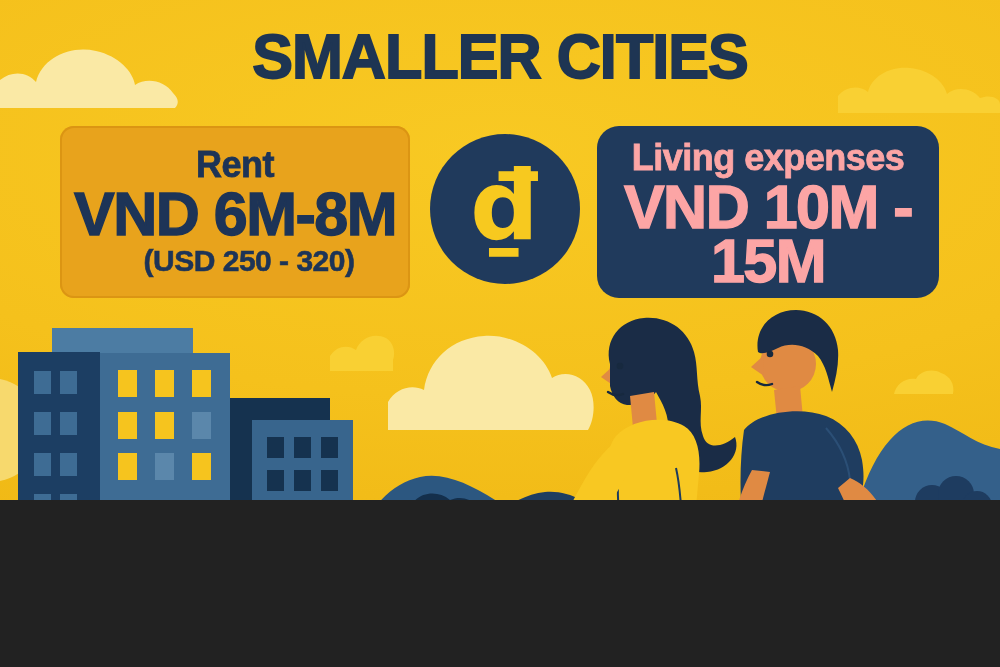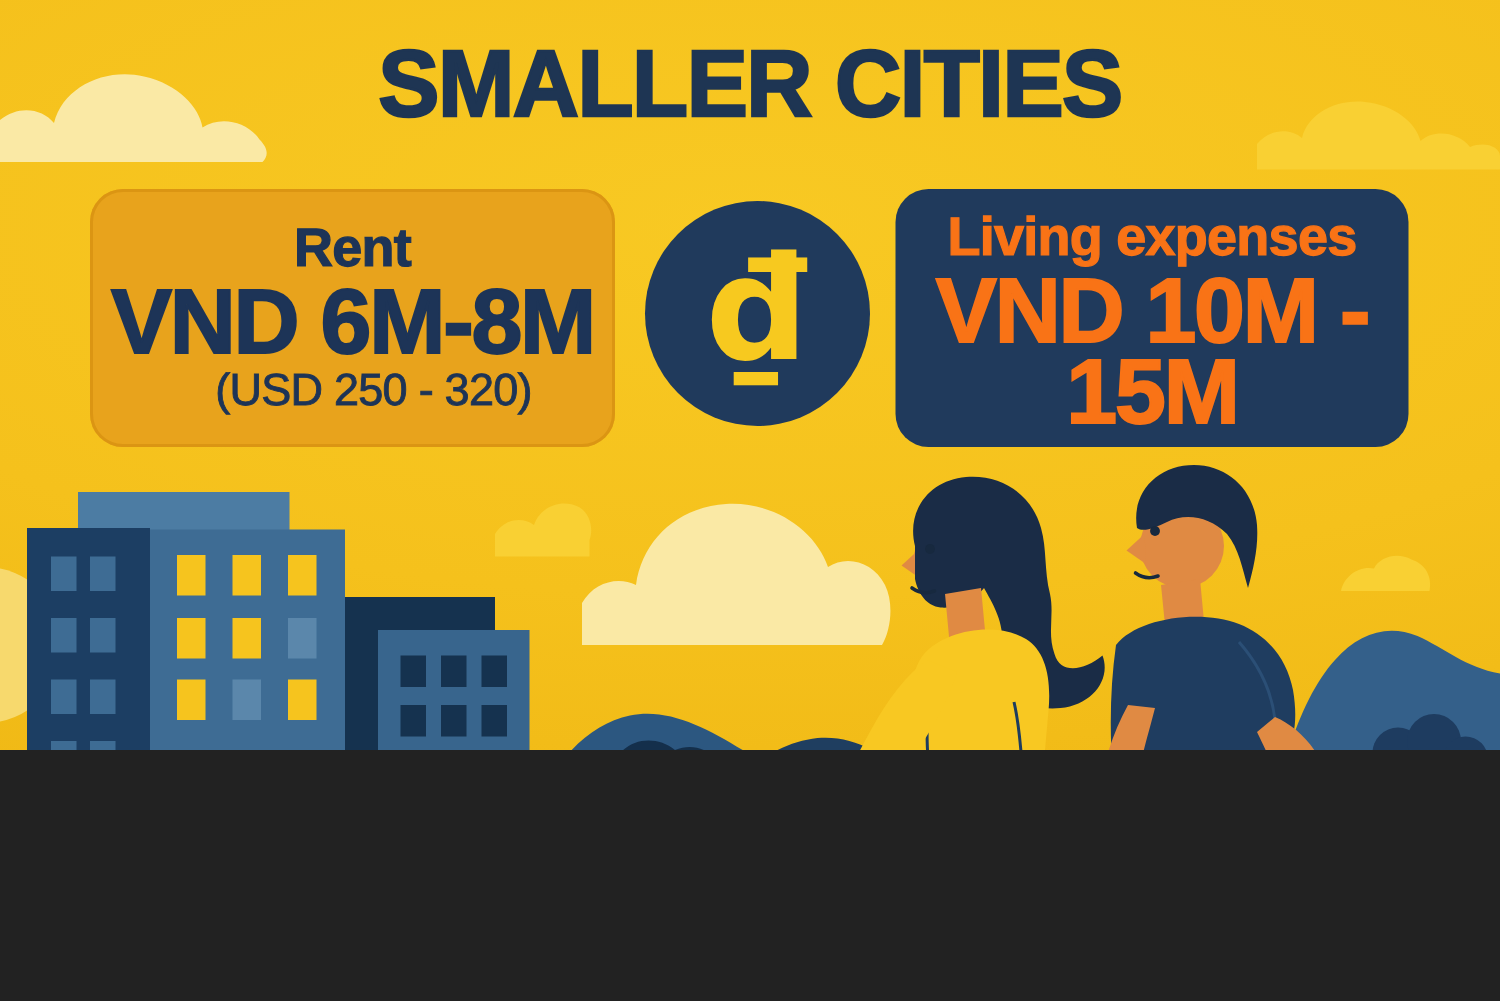--- a/index.html
+++ b/index.html
@@ -13,25 +13,25 @@
     position:absolute;top:20px;left:0;width:100%;text-align:center;
     font-size:63px;font-weight:bold;color:#1e3553;letter-spacing:-1px;
     -webkit-text-stroke:1.8px #1e3553;
     transform:scaleX(.97);
   }
   .card{
     position:absolute;top:126px;height:172px;border-radius:22px;
     display:flex;flex-direction:column;align-items:center;justify-content:center;
     text-align:center;
   }
-  .card-rent{left:60px;width:350px;background:#e8a31c;box-shadow:inset 0 0 0 2px #db9513;color:#1d3457;}
-  .card-living{left:597px;width:342px;background:#203a5c;color:#f97316;align-items:center;}
+  .card-rent{left:60px;width:350px;background:#e8a31c;box-shadow:inset 0 0 0 2px #db9513;color:#1d3457;border-radius:14px;}
+  .card-living{left:597px;width:342px;background:#203a5c;color:#fca5a5;align-items:center;}
   .card .label{font-size:36px;font-weight:bold;line-height:44px;letter-spacing:-.5px;-webkit-text-stroke:.8px currentColor;}
   .card .vnd{font-size:61px;font-weight:bold;line-height:54px;letter-spacing:-1.5px;-webkit-text-stroke:1.4px currentColor;}
-  .card .usd{font-size:30px;font-weight:normal;line-height:40px;letter-spacing:-.5px;margin-left:28px;-webkit-text-stroke:.6px currentColor;}
+  .card .usd{font-size:30px;font-weight:bold;line-height:40px;letter-spacing:-.5px;margin-left:28px;-webkit-text-stroke:.6px currentColor;}
   .badge{
     position:absolute;left:430px;top:134px;width:150px;height:150px;border-radius:50%;
     background:#203a5c;display:flex;align-items:center;justify-content:center;
   }
   .badge .dong{
     font-family:"DejaVu Sans",sans-serif;font-weight:bold;font-size:96px;color:#f7c91f;
     line-height:1;margin-top:-6px;
   }
 </style>
 </head>

